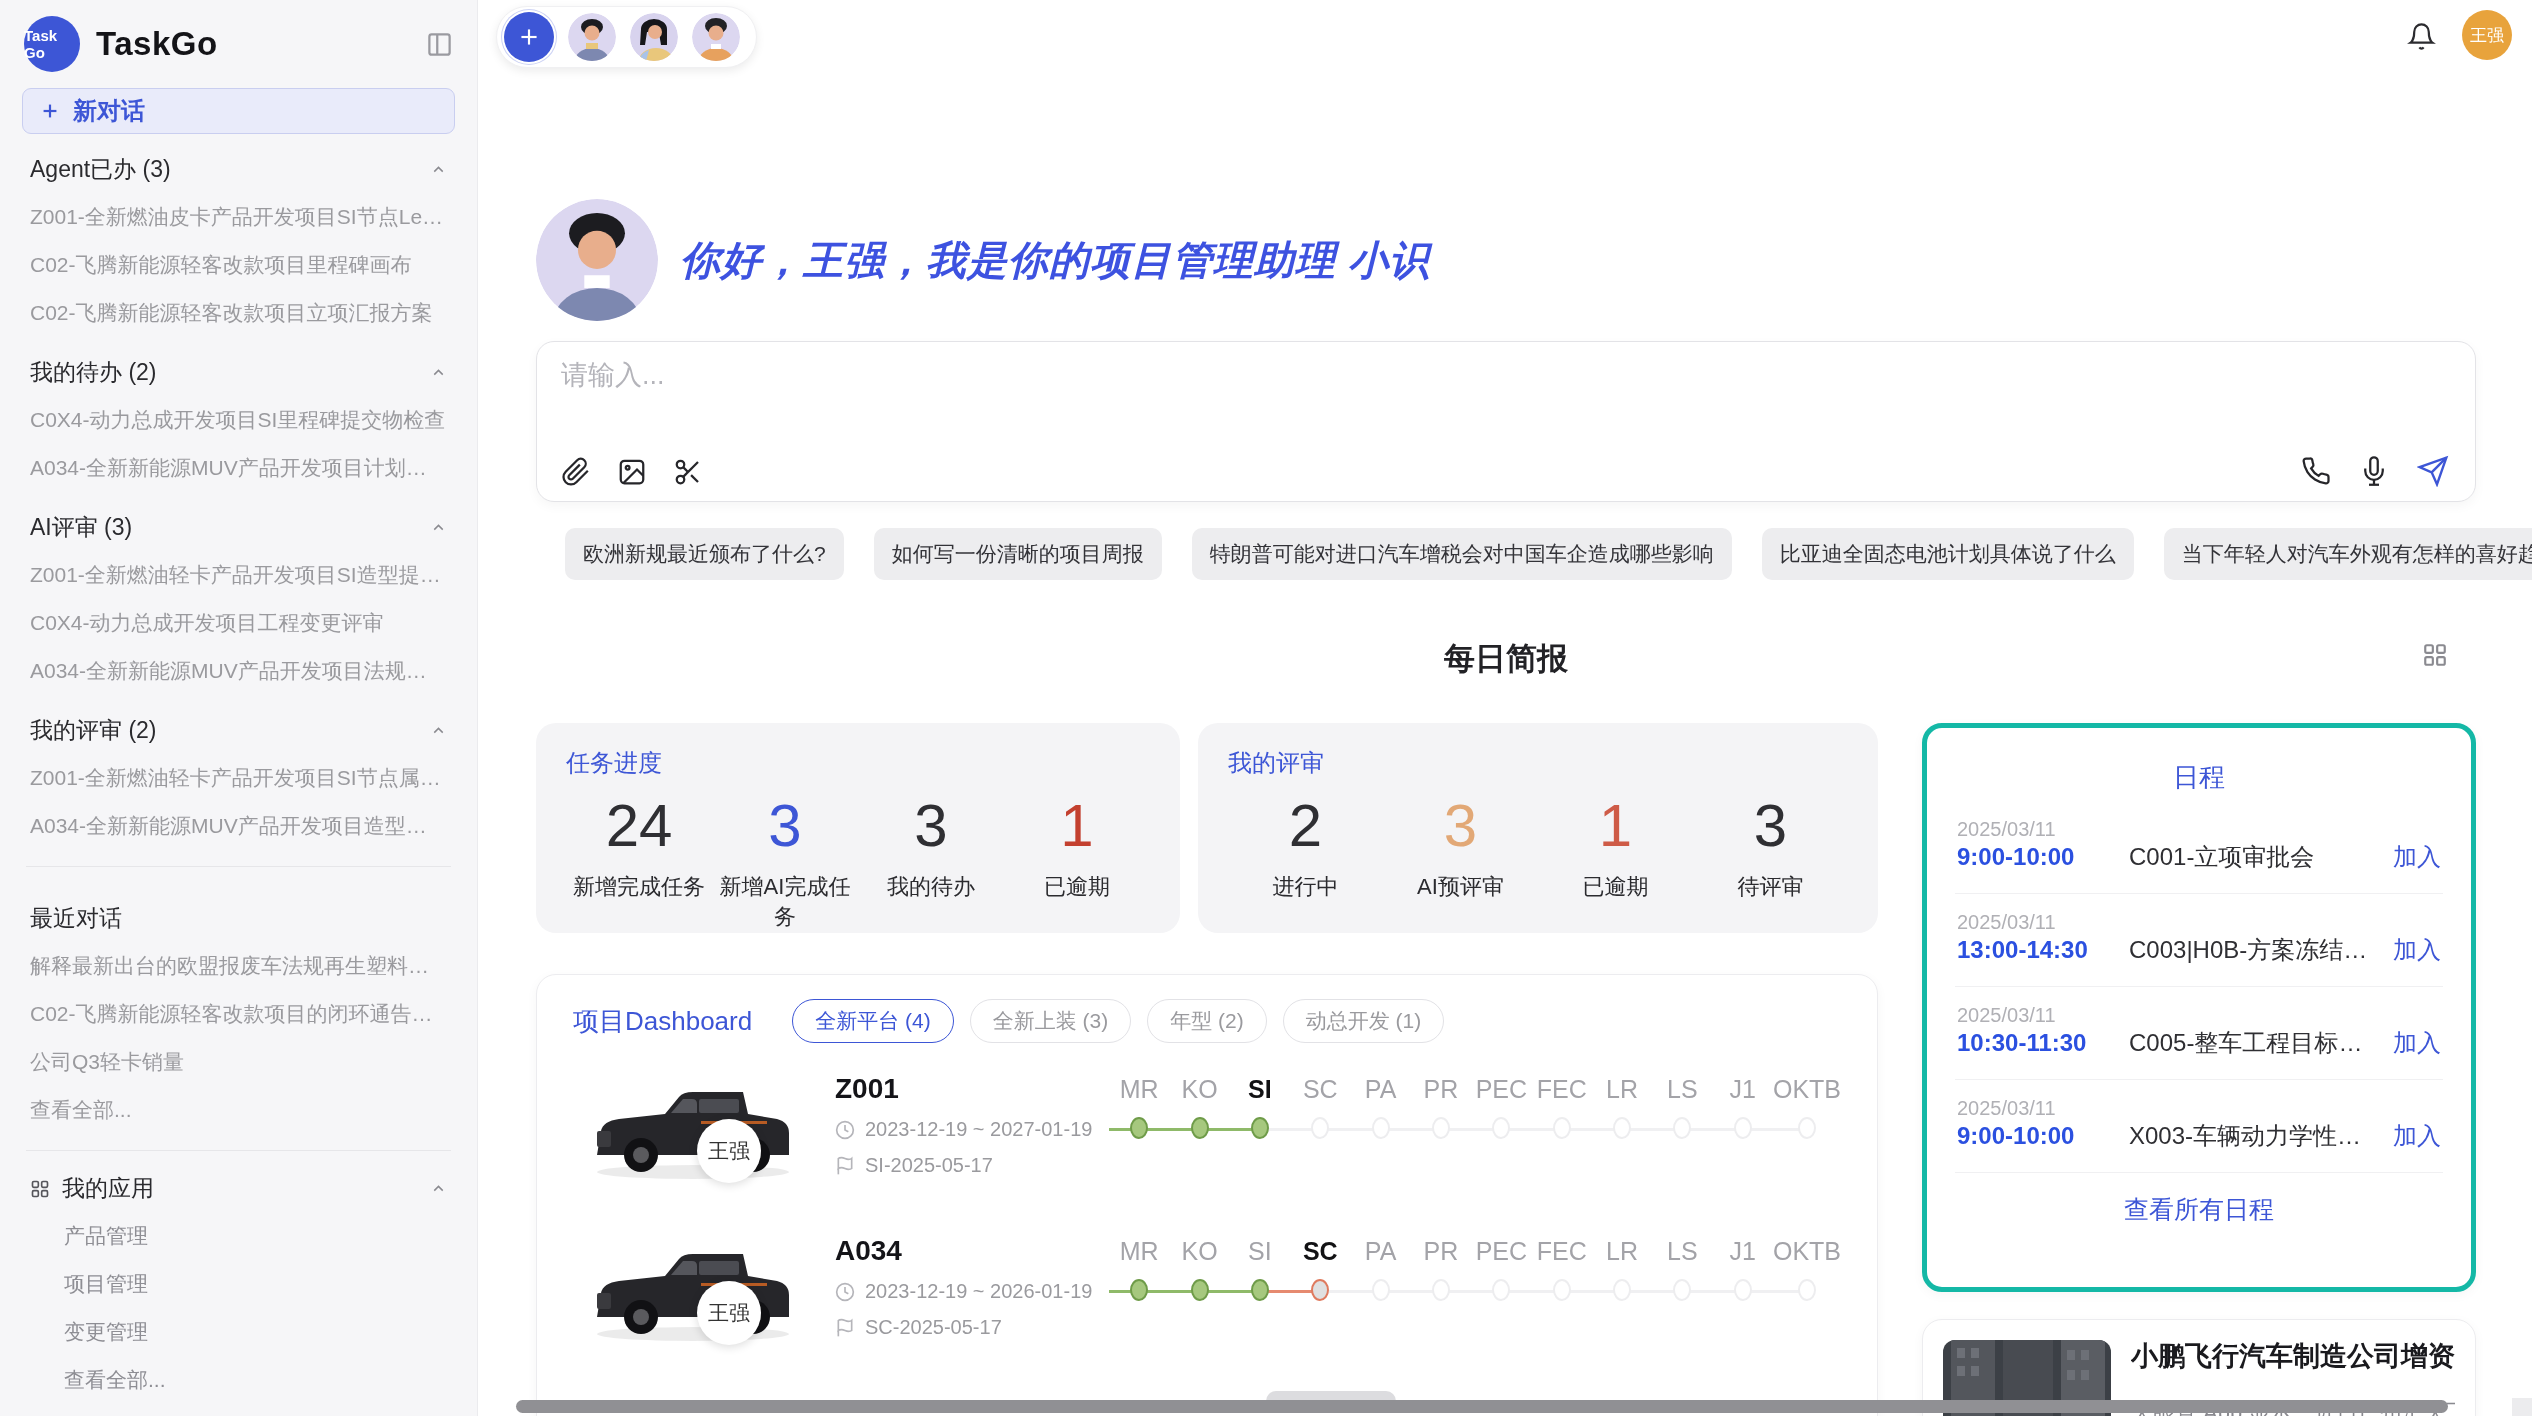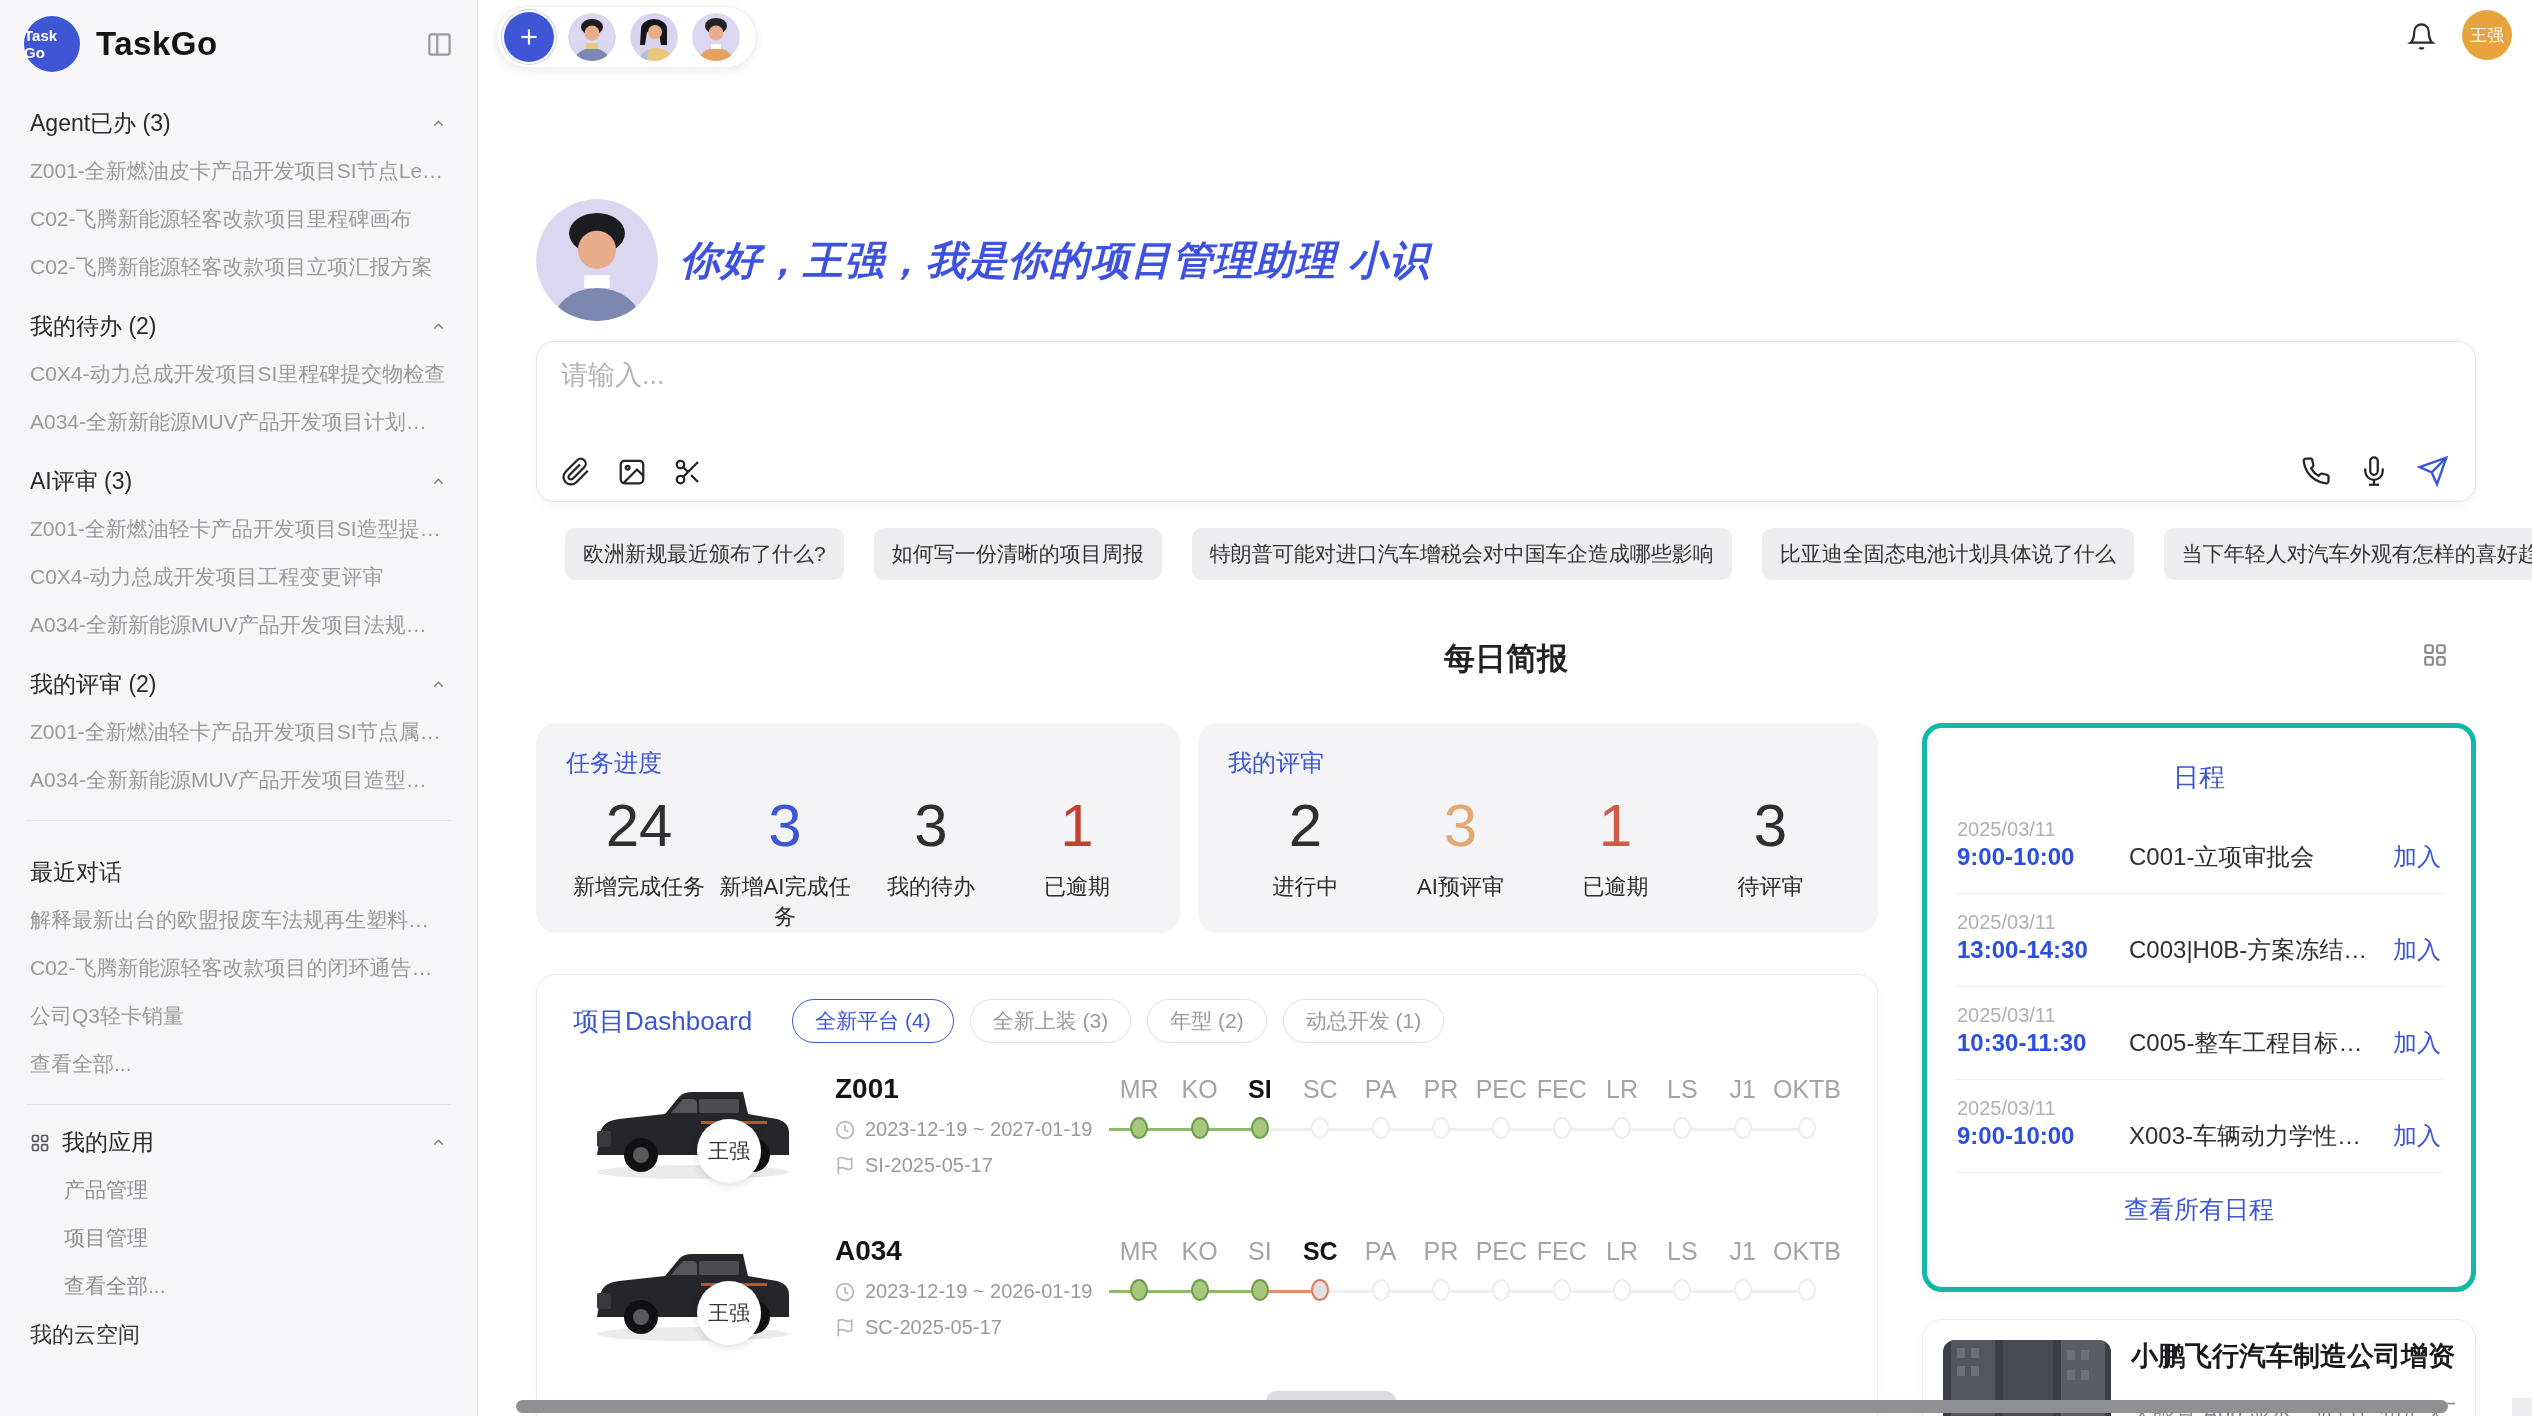--- a/index.html
+++ b/index.html
@@ -124,20 +124,27 @@
       </div>
       <div class="app-title">TaskGo</div>
       <div class="collapse-btn">
         <svg width="27" height="27" viewBox="0 0 24 24" fill="none" stroke="currentColor" stroke-width="2">
             <rect x="3" y="3" width="18" height="18" rx="2"></rect>
             <line x1="10" y1="3" x2="10" y2="21"></line>
           </svg>
       </div>
     </div>
 
+    <div class="newchat-btn">
+      <svg width="22" height="22" viewBox="0 0 24 24" fill="none" stroke="currentColor" stroke-width="2.4">
+          <line x1="12" y1="5" x2="12" y2="19"></line>
+          <line x1="5" y1="12" x2="19" y2="12"></line>
+        </svg>
+      <span>新对话</span>
+    </div>
 
     <div class="sec-head">
       <span>Agent已办 (3)</span>
       <span class="chev">
           <svg width="17" height="17" viewBox="0 0 24 24" fill="none" stroke="currentColor" stroke-width="2">
             <polyline points="18 15 12 9 6 15"></polyline>
           </svg>
         </span>
     </div>
     <div class="side-item">Z001-全新燃油皮卡产品开发项目SI节点Lesson Learn报告</div>
@@ -201,20 +208,21 @@
         </span>
       <span>我的应用</span>
       <span class="chev">
           <svg width="17" height="17" viewBox="0 0 24 24" fill="none" stroke="currentColor" stroke-width="2">
             <polyline points="18 15 12 9 6 15"></polyline>
           </svg>
         </span>
     </div>
     <div class="side-item sub-item">产品管理</div>
     <div class="side-item sub-item">项目管理</div>
+    <div class="side-item sub-item">变更管理</div>
     <div class="side-item sub-item">查看全部...</div>
 
     <div class="side-row">
 
       <span>我的云空间</span>
     </div>
 
   </aside>
 
   <div class="main">

